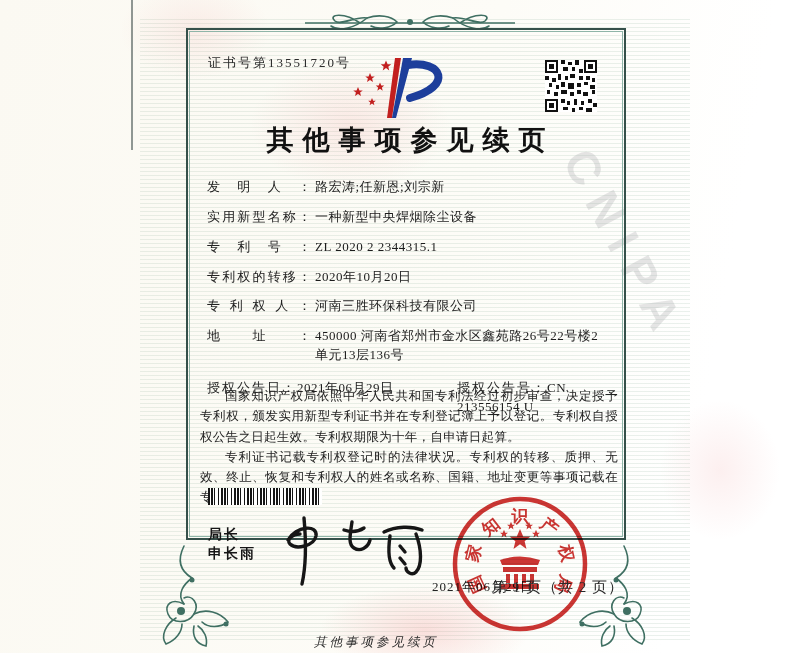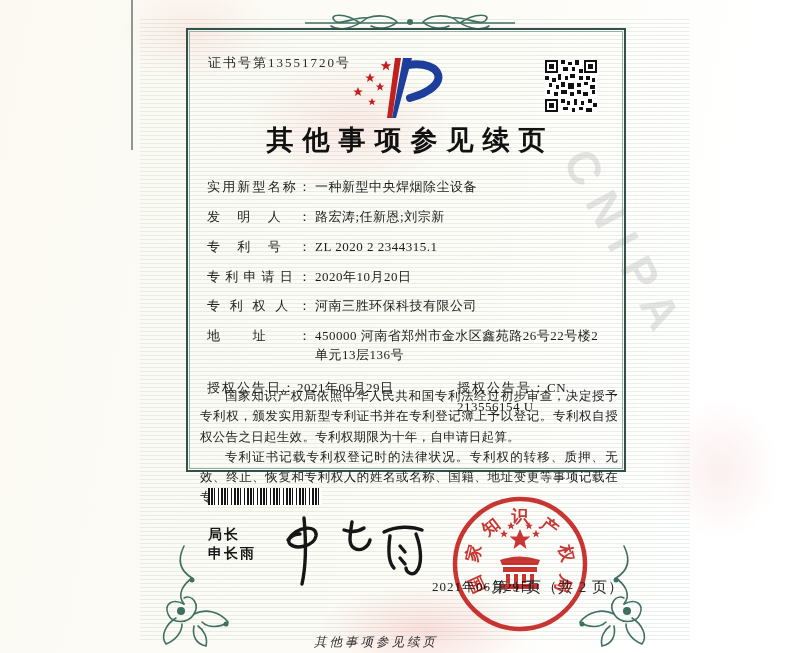--- a/index.html
+++ b/index.html
@@ -20,21 +20,21 @@
   .b4{left:120px;top:-20px;width:150px;height:100px;background:radial-gradient(closest-side,rgba(238,150,150,.14),transparent);}
   .scan-edge{position:absolute;left:131px;top:0;width:2px;height:150px;background:rgba(55,70,68,.55);}
   .watermark{
     position:absolute;left:600px;top:140px;width:60px;
     font-family:"Liberation Sans",sans-serif;font-weight:bold;
     font-size:46px;letter-spacing:14px;color:rgba(170,170,172,.30);
     transform:rotate(62deg);transform-origin:left top;white-space:nowrap;
   }
   .top-ornament{position:absolute;left:305px;top:6px;}
   .frame{
-    position:absolute;left:186px;top:28px;width:440px;height:444px;
+    position:absolute;left:186px;top:28px;width:440px;height:512px;
     border:2px solid #35504a;box-sizing:border-box;
   }
   .frame-inner{position:absolute;inset:1px;border:1px solid #8fb5a8;pointer-events:none;}
   .cert-no{position:absolute;left:20px;top:24px;font-size:13px;letter-spacing:2px;color:#2b2b2b;}
   .logo{position:absolute;left:152px;top:24px;}
   .qr{position:absolute;left:357px;top:30px;}
   .title{
     position:absolute;left:0;top:92px;width:100%;margin:0;text-align:center;
     font-size:27px;font-weight:bold;letter-spacing:9px;color:#111;text-indent:9px;
   }
@@ -163,33 +163,33 @@
           <rect x="15" y="27" width="2" height="2"></rect>
           <rect x="19" y="26" width="2" height="2"></rect>
         <rect x="23" y="27" width="3" height="2"></rect>
       </g>
     </svg>
 
     <h1 class="title">其他事项参见续页</h1>
 
     <div class="fields">
       <div class="frow">
+        <span class="flabel">发明人：</span>
+        <span class="fvalue">路宏涛;任新恩;刘宗新</span>
+      </div>
+      <div class="frow">
         <span class="flabel">实用新型名称：</span>
         <span class="fvalue">一种新型中央焊烟除尘设备</span>
       </div>
       <div class="frow">
-        <span class="flabel">发明人：</span>
-        <span class="fvalue">路宏涛;任新恩;刘宗新</span>
-      </div>
-      <div class="frow">
         <span class="flabel">专利号：</span>
         <span class="fvalue">ZL 2020 2 2344315.1</span>
       </div>
       <div class="frow">
-        <span class="flabel">专利申请日：</span>
+        <span class="flabel">专利权的转移：</span>
         <span class="fvalue">2020年10月20日</span>
       </div>
       <div class="frow">
         <span class="flabel">专利权人：</span>
         <span class="fvalue">河南三胜环保科技有限公司</span>
       </div>
       <div class="frow">
         <span class="flabel">地址：</span>
         <span class="fvalue">450000 河南省郑州市金水区鑫苑路26号22号楼2单元13层136号</span>
       </div>

